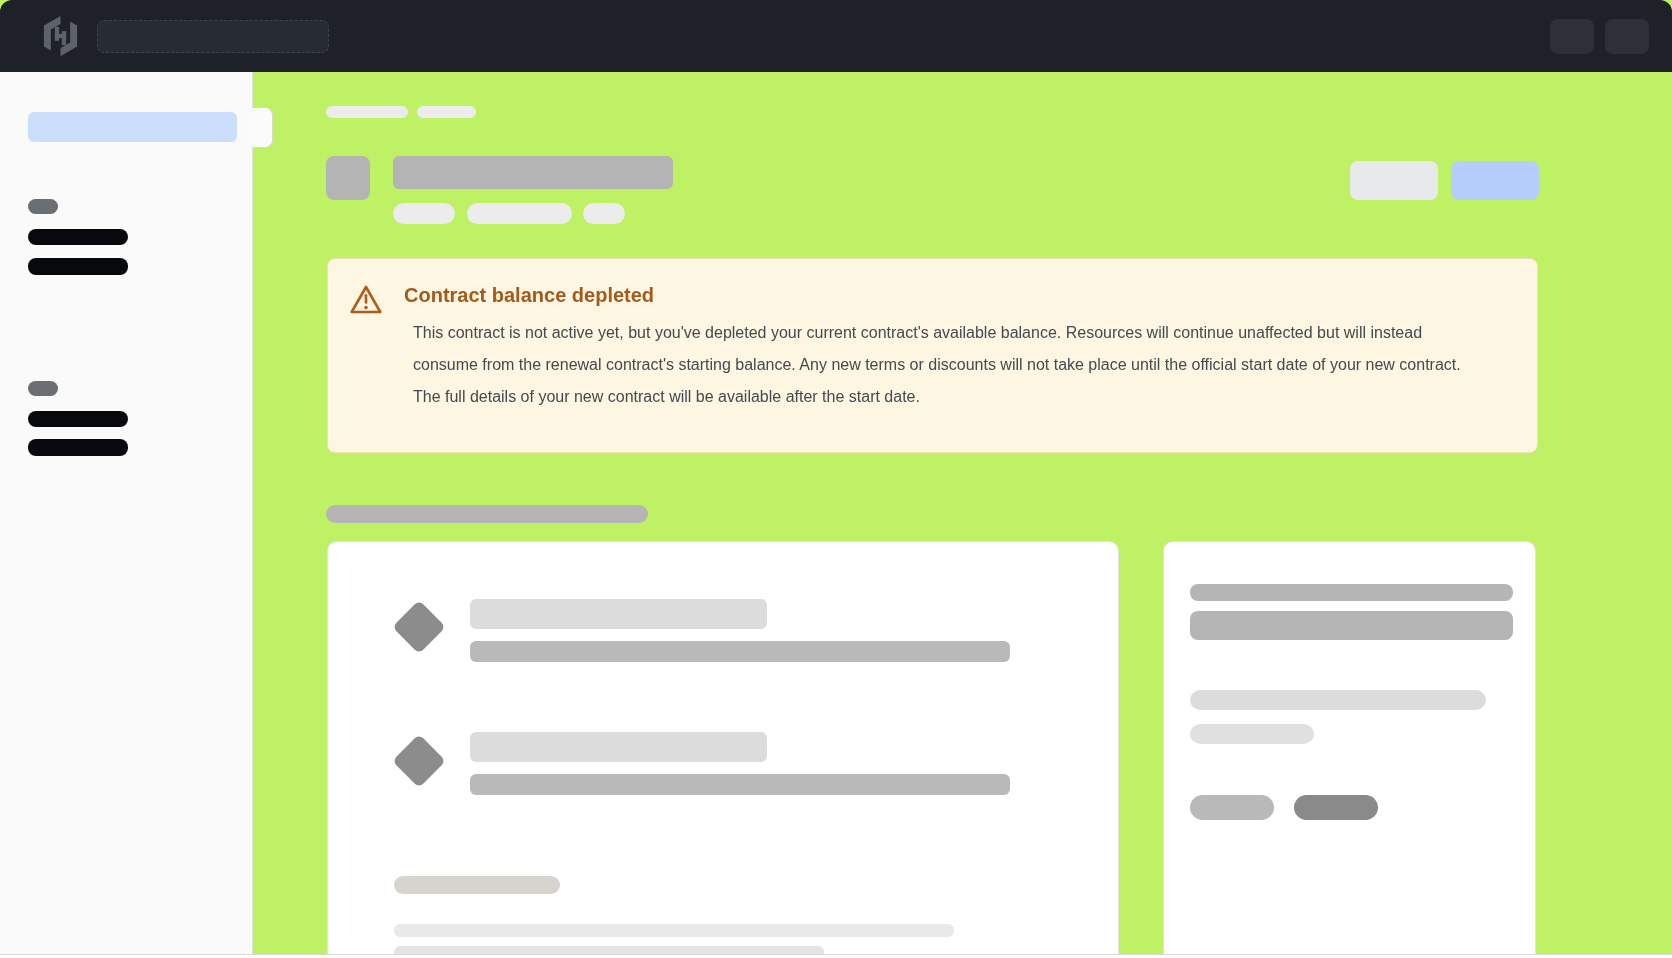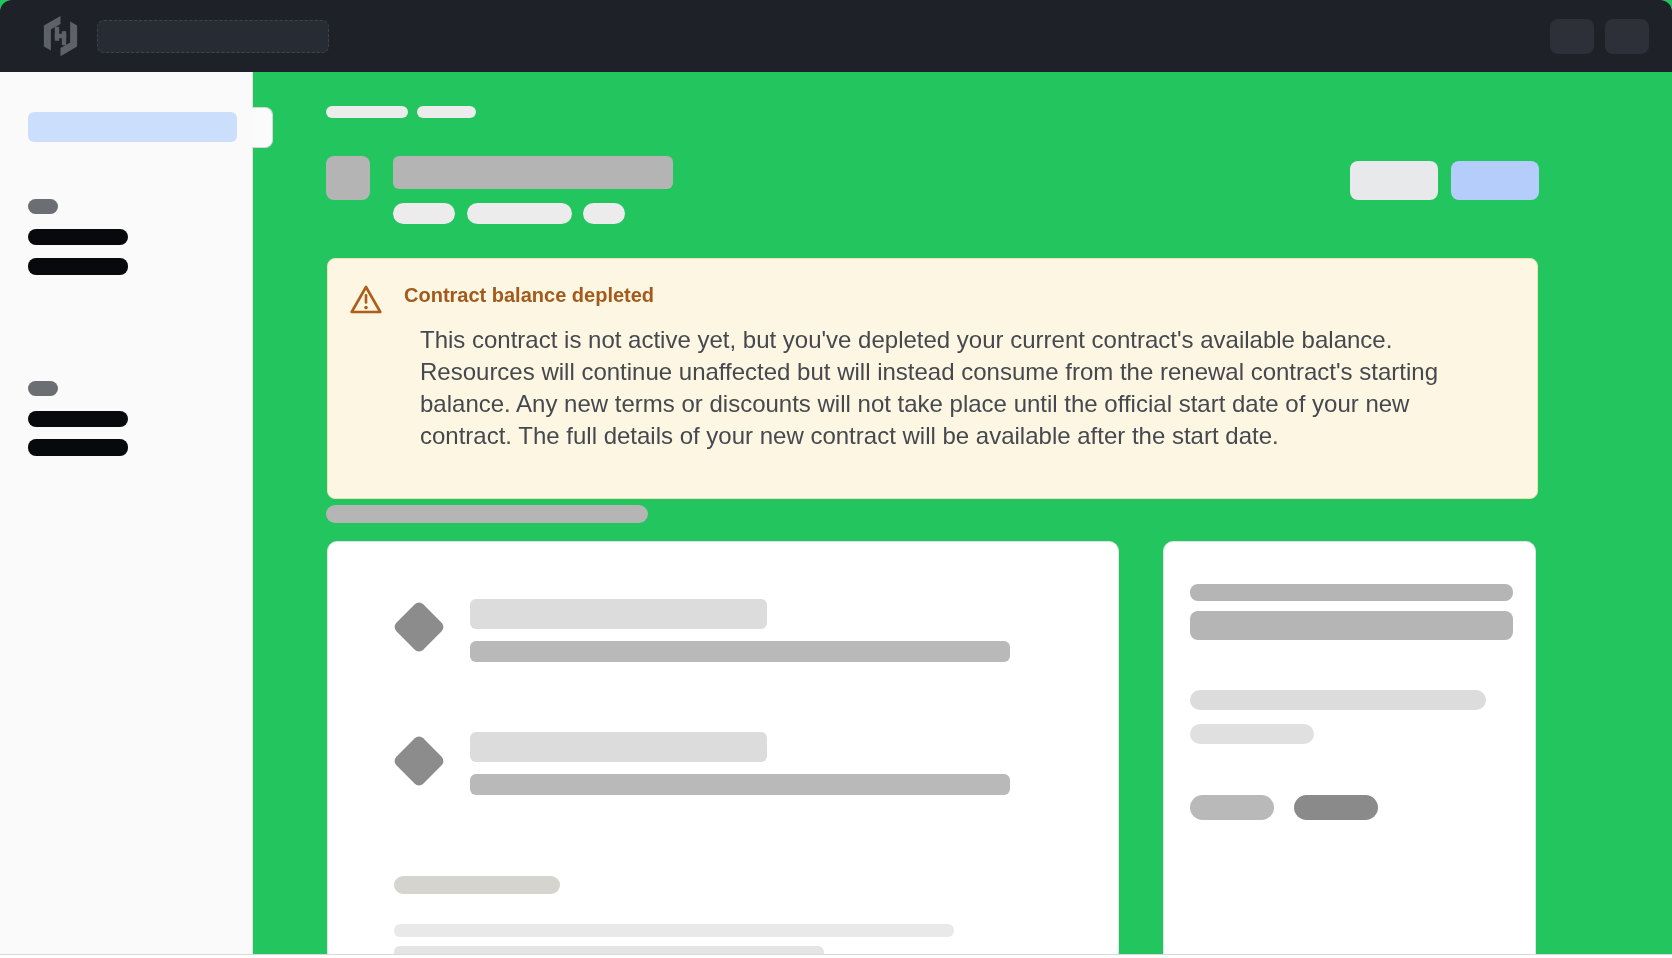--- a/index.html
+++ b/index.html
@@ -1,16 +1,16 @@
 <!DOCTYPE html>
 <html><head>
 <meta charset="utf-8">
 <style>
   html,body{margin:0;padding:0;background:#ffffff;font-family:"Liberation Sans","DejaVu Sans",sans-serif;}
-  .window{position:relative;width:1672px;height:954px;background:#22c55e;overflow:hidden;border-bottom:1px solid #d8d8d8;}
+  .window{position:relative;width:1672px;height:954px;background:#bef264;overflow:hidden;border-bottom:1px solid #d8d8d8;}
   .abs{position:absolute;}
   
   .topbar{position:absolute;left:0;top:0;width:1672px;height:72px;background:#1e2127;border-radius:12px 12px 0 0;}
   .topbar-search{position:absolute;left:97px;top:20px;width:232px;height:33px;border-radius:7px;background:#272b33;border:1px dashed #3f434c;box-sizing:border-box;cursor:text;}
   .topbar-btn{position:absolute;top:19px;width:44px;height:35px;border-radius:8px;background:#2d3039;cursor:pointer;}
   
   .sidebar{position:absolute;left:0;top:72px;width:253px;height:882px;background:#fafafa;border-right:1px solid #e1e1e1;box-sizing:border-box;}
   .side-active{position:absolute;left:28px;top:112px;width:209px;height:30px;border-radius:6px;background:#cbdffc;cursor:pointer;}
   .side-toggle{position:absolute;left:252px;top:107px;width:21px;height:41px;background:#fbfbfb;border:1px solid #d7d7d7;border-left:none;border-radius:0 8px 8px 0;box-sizing:border-box;cursor:pointer;z-index:3;}
   .side-pill{position:absolute;left:28px;width:30px;height:15px;border-radius:7.5px;background:#6b6e73;}
@@ -21,21 +21,21 @@
   .g-light{background:#ececec;} .g-mid{background:#b5b5b5;} .g-bar{background:#b9b9b9;}
   .g-soft{background:#dcdcdc;}
   
   .btn{position:absolute;top:161px;width:88px;height:39px;border-radius:8px;cursor:pointer;border:none;}
   .btn-secondary{background:#e8e9ea;}
   .btn-primary{background:#b5cdfa;}
   
   .alert{position:absolute;left:327px;top:258px;width:1211px;box-sizing:border-box;background:#fdf6e2;border:1px solid #efe0b8;border-radius:8px;padding:23px 40px 30px 21px;display:flex;gap:21px;}
   .alert-icon{flex:0 0 34px;padding-top:2px;}
   .alert-title{margin:0 0 7px 0;font-size:20px;line-height:26px;font-weight:bold;color:#a25b1c;}
-  .alert-text{margin:16px;font-size:24px;line-height:32px;color:#45494f;max-width:1100px;}
+  .alert-text{margin:9px;font-size:16px;line-height:32px;color:#45494f;max-width:1100px;}
   
   .card{position:absolute;top:541px;background:#ffffff;border:1px solid #e2e2e2;border-radius:10px;box-sizing:border-box;}
   .diamond{position:absolute;width:38px;height:38px;border-radius:6px;background:#8c8c8c;transform:rotate(45deg);}
   .pill{position:absolute;height:25px;border-radius:12.5px;}
 </style>
 </head>
 <body>
 
 <div class="window">
 

